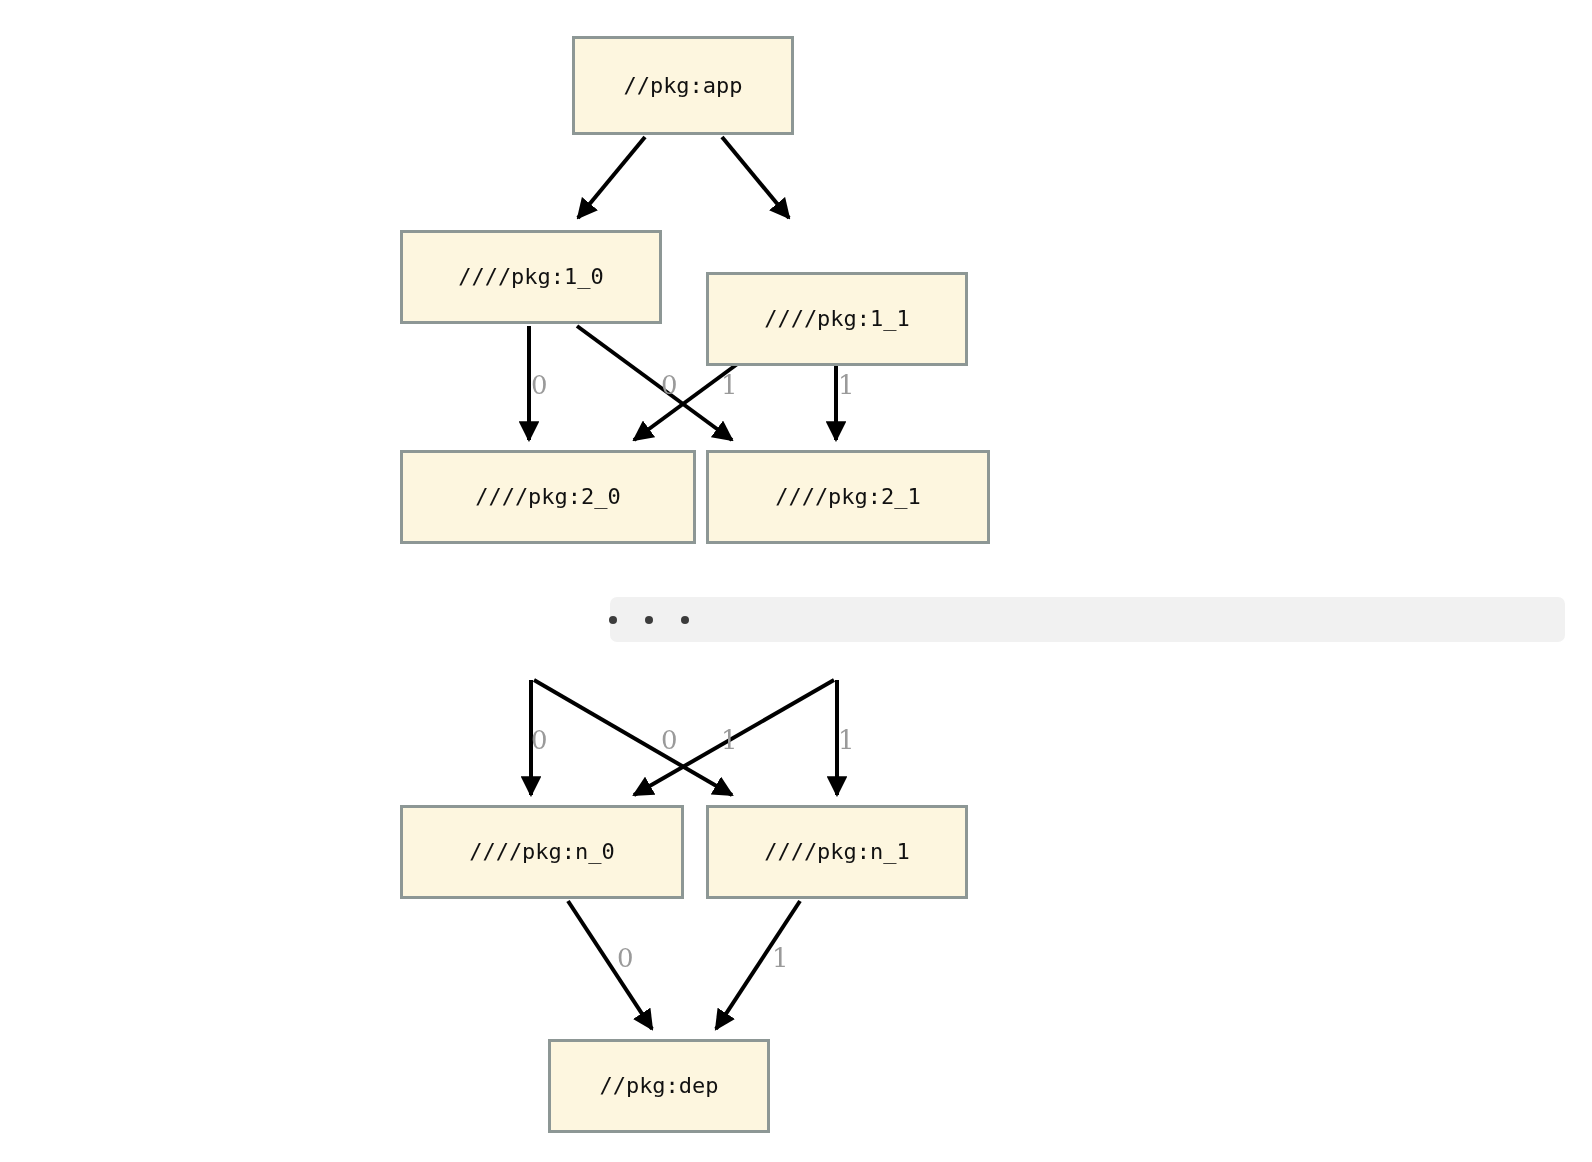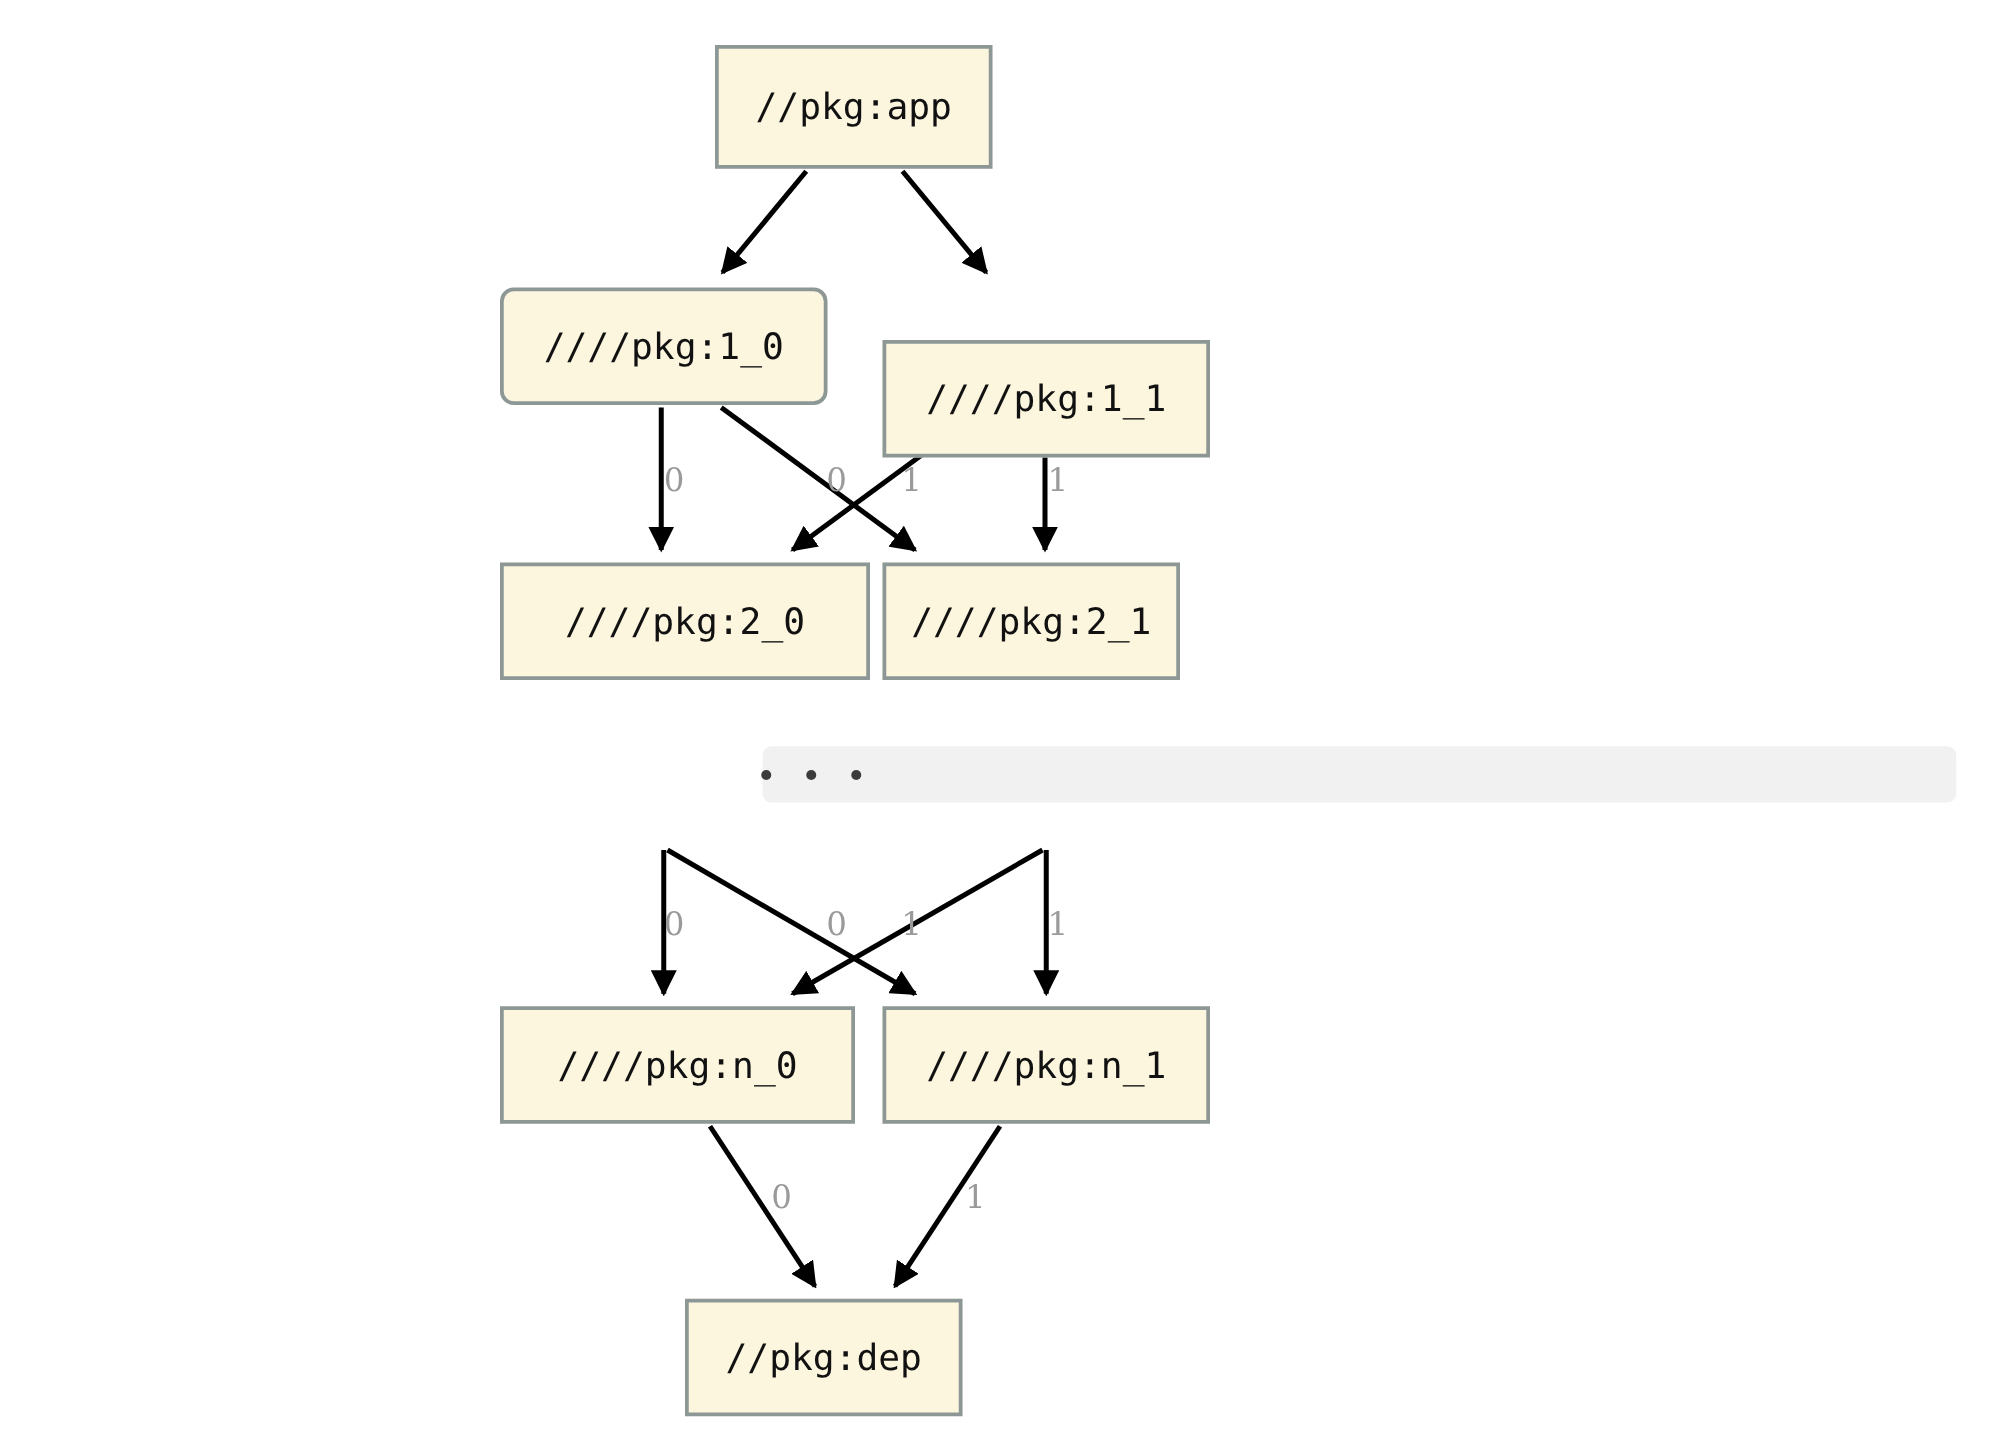--- a/index.html
+++ b/index.html
@@ -28,21 +28,21 @@
     position: absolute;
     box-sizing: border-box;
     background: #fdf6df;
     border: 3px solid #8d9795;
     display: flex;
     align-items: center;
     justify-content: center;
   }
   .node-label {
     font-family: "DejaVu Sans Mono", monospace;
-    font-size: 29px;
+    font-size: 22px;
     color: #111111;
     letter-spacing: 0px;
     white-space: nowrap;
     line-height: 1;
   }
   .ellipsis-band {
     position: absolute;
     background: #f1f1f1;
     border-radius: 7px;
   }
@@ -98,33 +98,33 @@
 
     <line x1="568" y1="901" x2="652" y2="1029" stroke="#000" stroke-width="4" marker-end="url(#arrow)"></line>
 
     <line x1="800" y1="901" x2="716" y2="1029" stroke="#000" stroke-width="4" marker-end="url(#arrow)"></line>
   </svg>
 
   <div class="node-box" style="left:572px; top:36px; width:222px; height:99px;">
     <span class="node-label">//pkg:app</span>
   </div>
 
-  <div class="node-box" style="left:400px; top:230px; width:262px; height:94px;border-radius:11px;">
+  <div class="node-box" style="left:400px; top:230px; width:262px; height:94px;">
     <span class="node-label">////pkg:1_0</span>
   </div>
 
   <div class="node-box" style="left:706px; top:230px; width:262px; height:94px;margin-top:42px;">
     <span class="node-label">////pkg:1_1</span>
   </div>
 
   <div class="node-box" style="left:400px; top:450px; width:296px; height:94px;">
     <span class="node-label">////pkg:2_0</span>
   </div>
 
-  <div class="node-box" style="left:706px; top:450px; width:238px; height:94px;">
+  <div class="node-box" style="left:706px; top:450px; width:284px; height:94px;">
     <span class="node-label">////pkg:2_1</span>
   </div>
 
   <div class="node-box" style="left:400px; top:805px; width:284px; height:94px;">
     <span class="node-label">////pkg:n_0</span>
   </div>
 
   <div class="node-box" style="left:706px; top:805px; width:262px; height:94px;">
     <span class="node-label">////pkg:n_1</span>
   </div>

